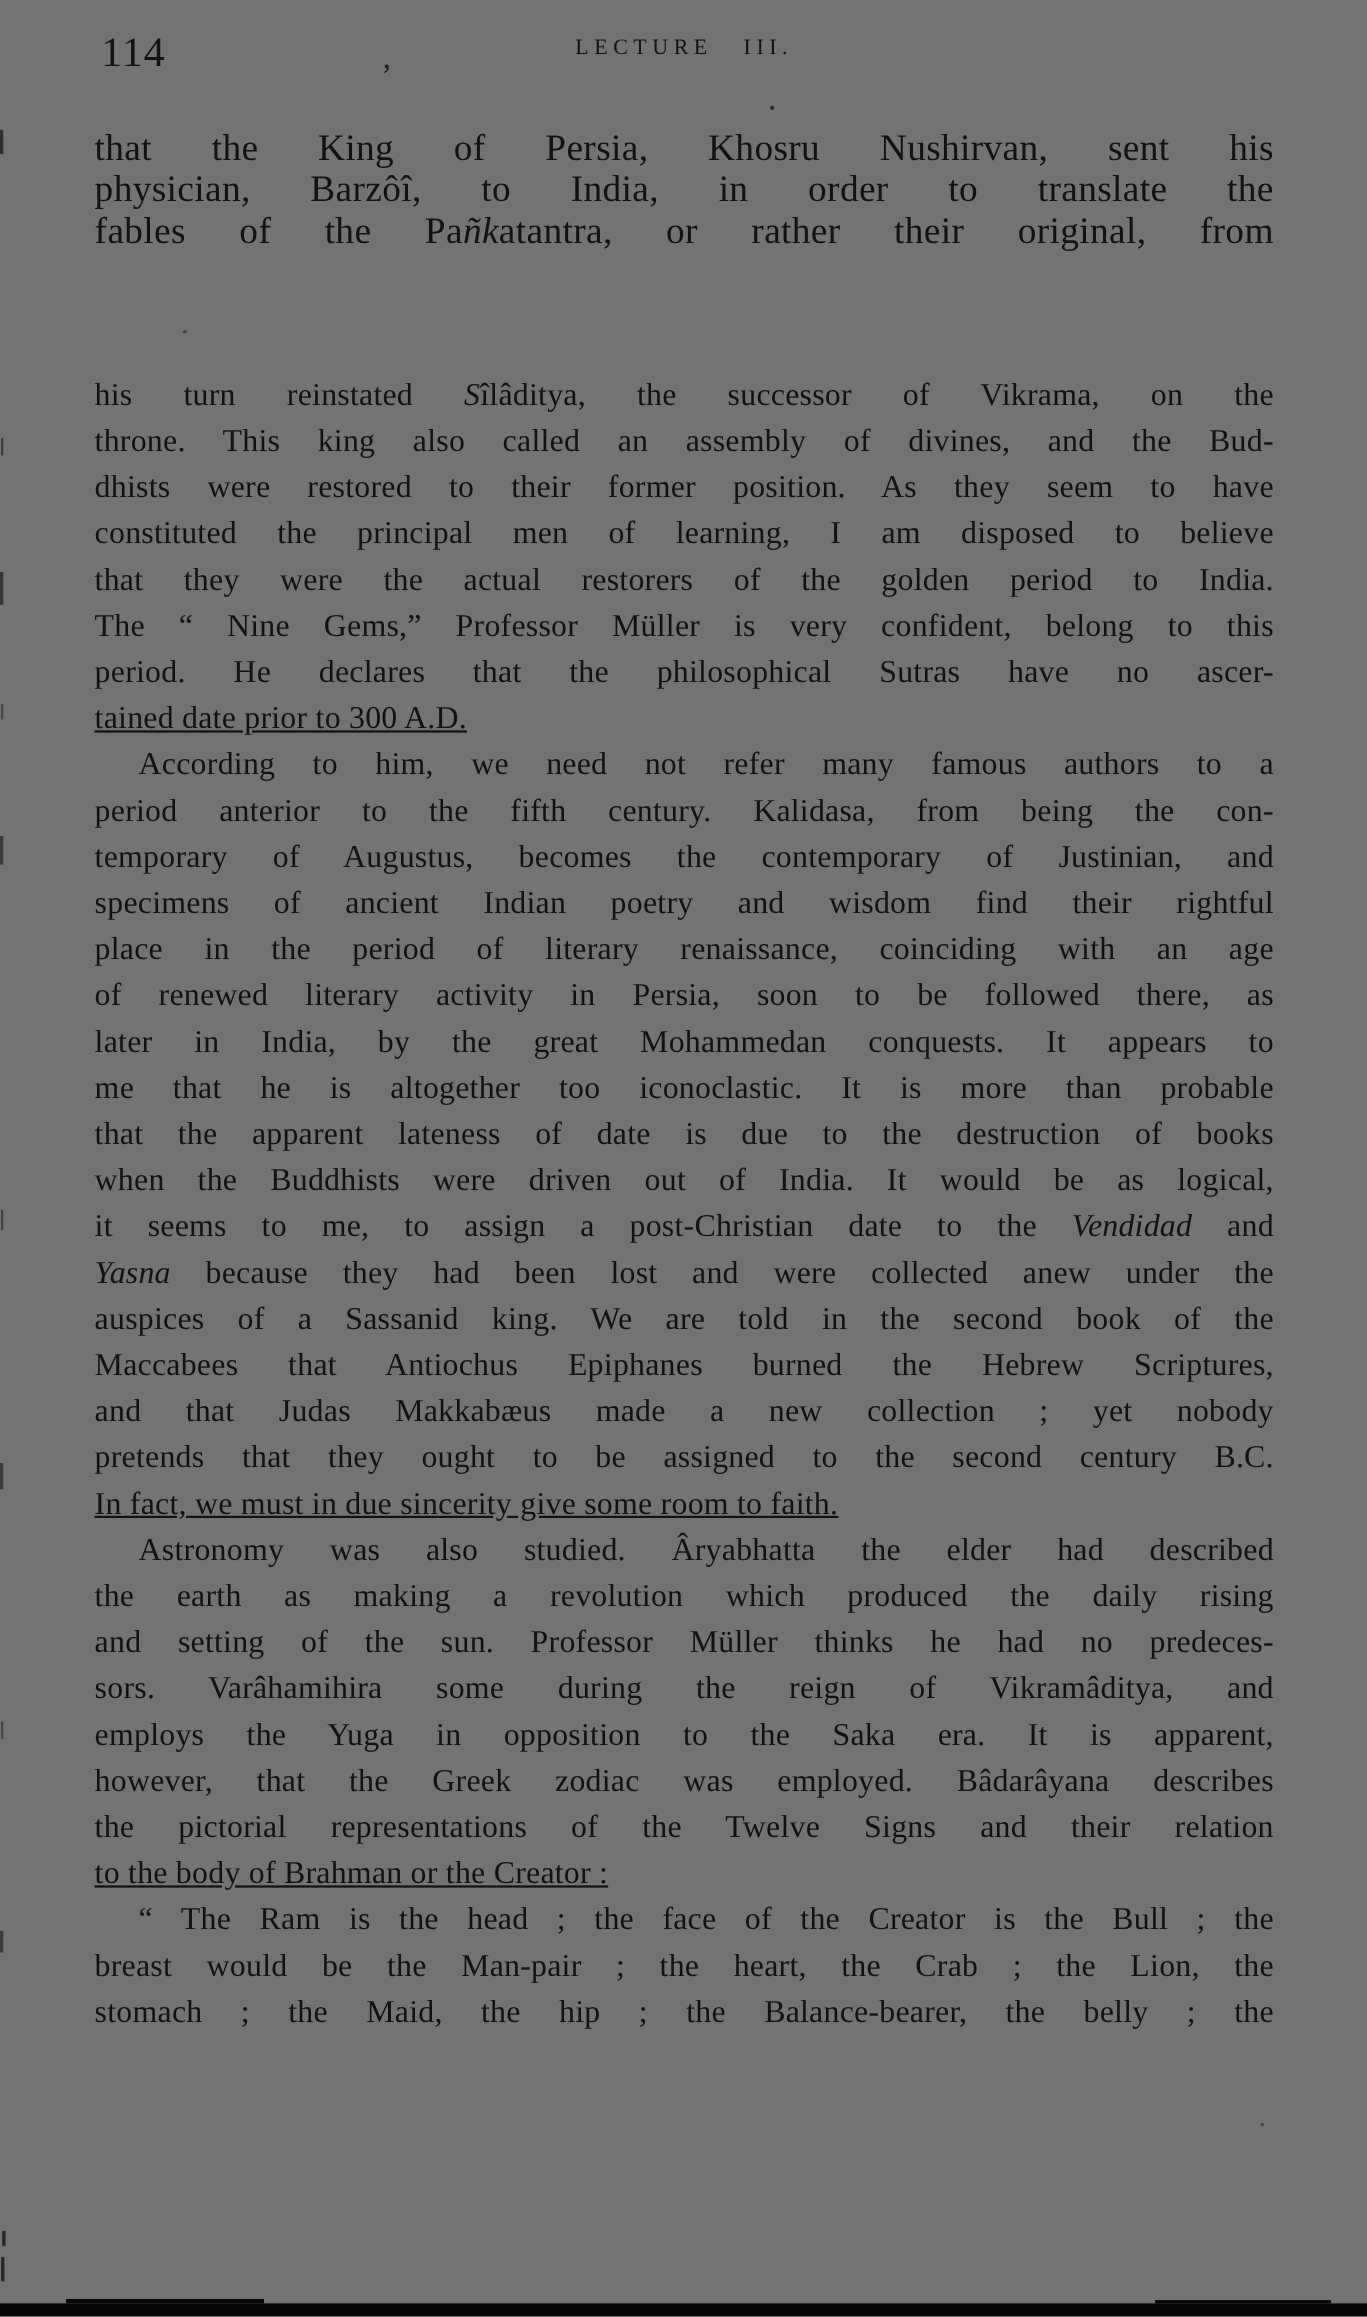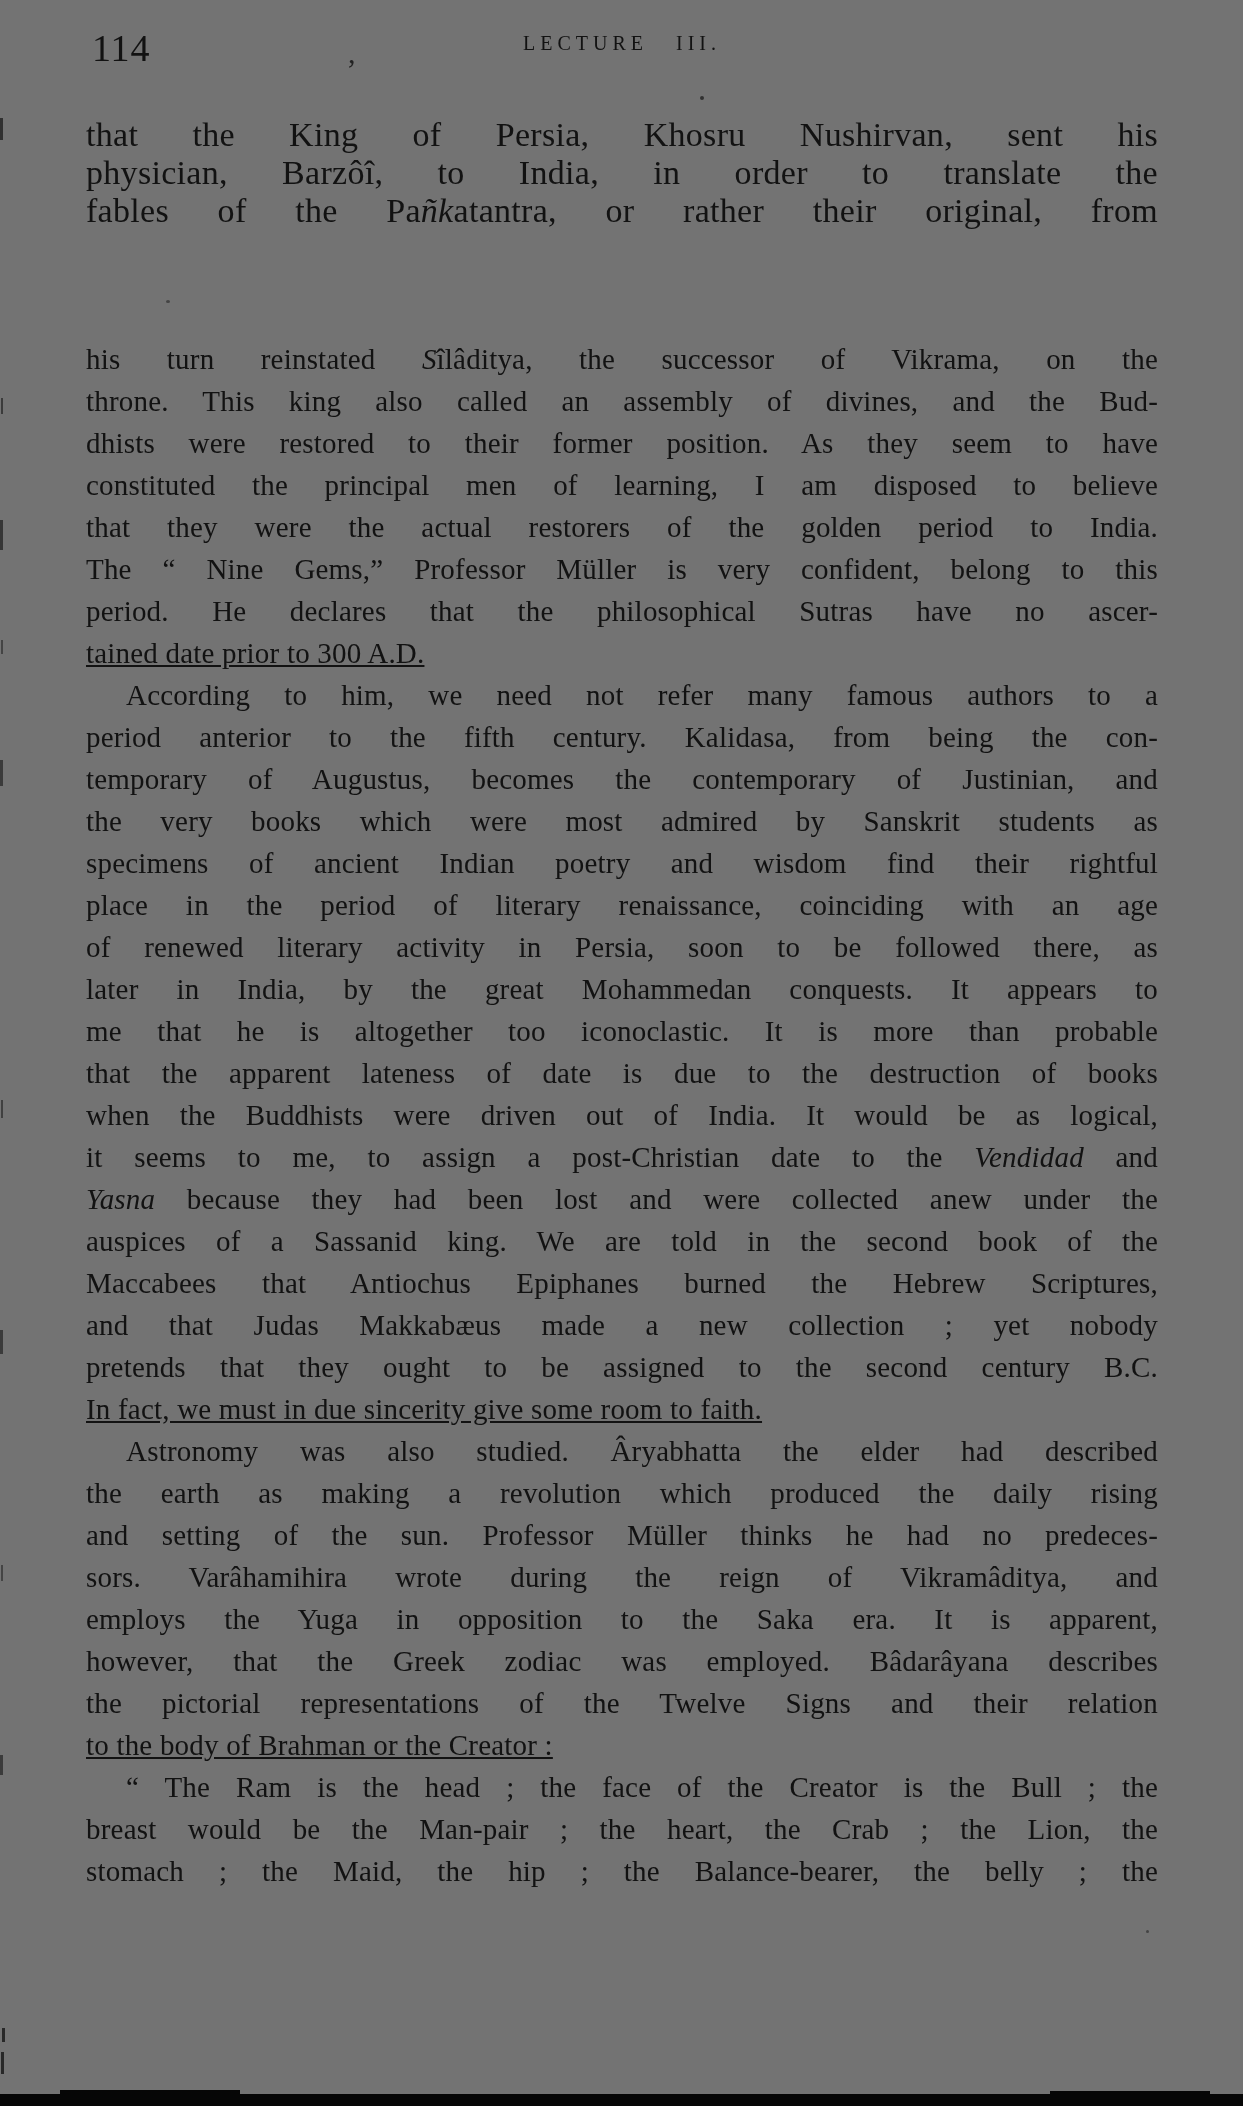--- a/index.html
+++ b/index.html
@@ -114,39 +114,38 @@
       <div class="line">throne.  This king also called an assembly of divines, and the Bud-</div>
       <div class="line">dhists were restored to their former position.  As they seem to have</div>
       <div class="line">constituted the principal men of learning, I am disposed to believe</div>
       <div class="line">that they were the actual restorers of the golden period to India.</div>
       <div class="line">The “ Nine Gems,” Professor Müller is very confident, belong to this</div>
       <div class="line">period.  He declares that the philosophical Sutras have no ascer-</div>
       <div class="line para-end">tained date prior to 300 A.D.</div>
       <div class="line indent">According to him, we need not refer many famous authors to a</div>
       <div class="line">period anterior to the fifth century.  Kalidasa, from being the con-</div>
       <div class="line">temporary of Augustus, becomes the contemporary of Justinian, and</div>
-      <div class="line">the very books which were most admired by Sanskrit students as</div>
       <div class="line">specimens of ancient Indian poetry and wisdom find their rightful</div>
       <div class="line">place in the period of literary renaissance, coinciding with an age</div>
       <div class="line">of renewed literary activity in Persia, soon to be followed there, as</div>
       <div class="line">later in India, by the great Mohammedan conquests.  It appears to</div>
       <div class="line">me that he is altogether too iconoclastic.  It is more than probable</div>
       <div class="line">that the apparent lateness of date is due to the destruction of books</div>
       <div class="line">when the Buddhists were driven out of India.  It would be as logical,</div>
       <div class="line">it seems to me, to assign a post-Christian date to the <i>Vendidad</i> and</div>
       <div class="line"><i>Yasna</i> because they had been lost and were collected anew under the</div>
       <div class="line">auspices of a Sassanid king.  We are told in the second book of the</div>
       <div class="line">Maccabees that Antiochus Epiphanes burned the Hebrew Scriptures,</div>
       <div class="line">and that Judas Makkabæus made a new collection ; yet nobody</div>
       <div class="line">pretends that they ought to be assigned to the second century B.C.</div>
       <div class="line para-end">In fact, we must in due sincerity give some room to faith.</div>
       <div class="line indent">Astronomy was also studied.  Âryabhatta the elder had described</div>
       <div class="line">the earth as making a revolution which produced the daily rising</div>
       <div class="line">and setting of the sun.  Professor Müller thinks he had no predeces-</div>
-      <div class="line">sors.  Varâhamihira wrote during the reign of Vikramâditya, and</div>
+      <div class="line">sors.  Varâhamihira some during the reign of Vikramâditya, and</div>
       <div class="line">employs the Yuga in opposition to the Saka era.  It is apparent,</div>
       <div class="line">however, that the Greek zodiac was employed.  Bâdarâyana describes</div>
       <div class="line">the pictorial representations of the Twelve Signs and their relation</div>
       <div class="line para-end">to the body of Brahman or the Creator :</div>
       <div class="line indent">“ The Ram is the head ; the face of the Creator is the Bull ; the</div>
       <div class="line">breast would be the Man-pair ; the heart, the Crab ; the Lion, the</div>
       <div class="line">stomach ; the Maid, the hip ; the Balance-bearer, the belly ; the</div>
     </div>
 
   <div class="artifact" style="left:0;top:118px;width:3px;height:22px;opacity:.7;"></div>

